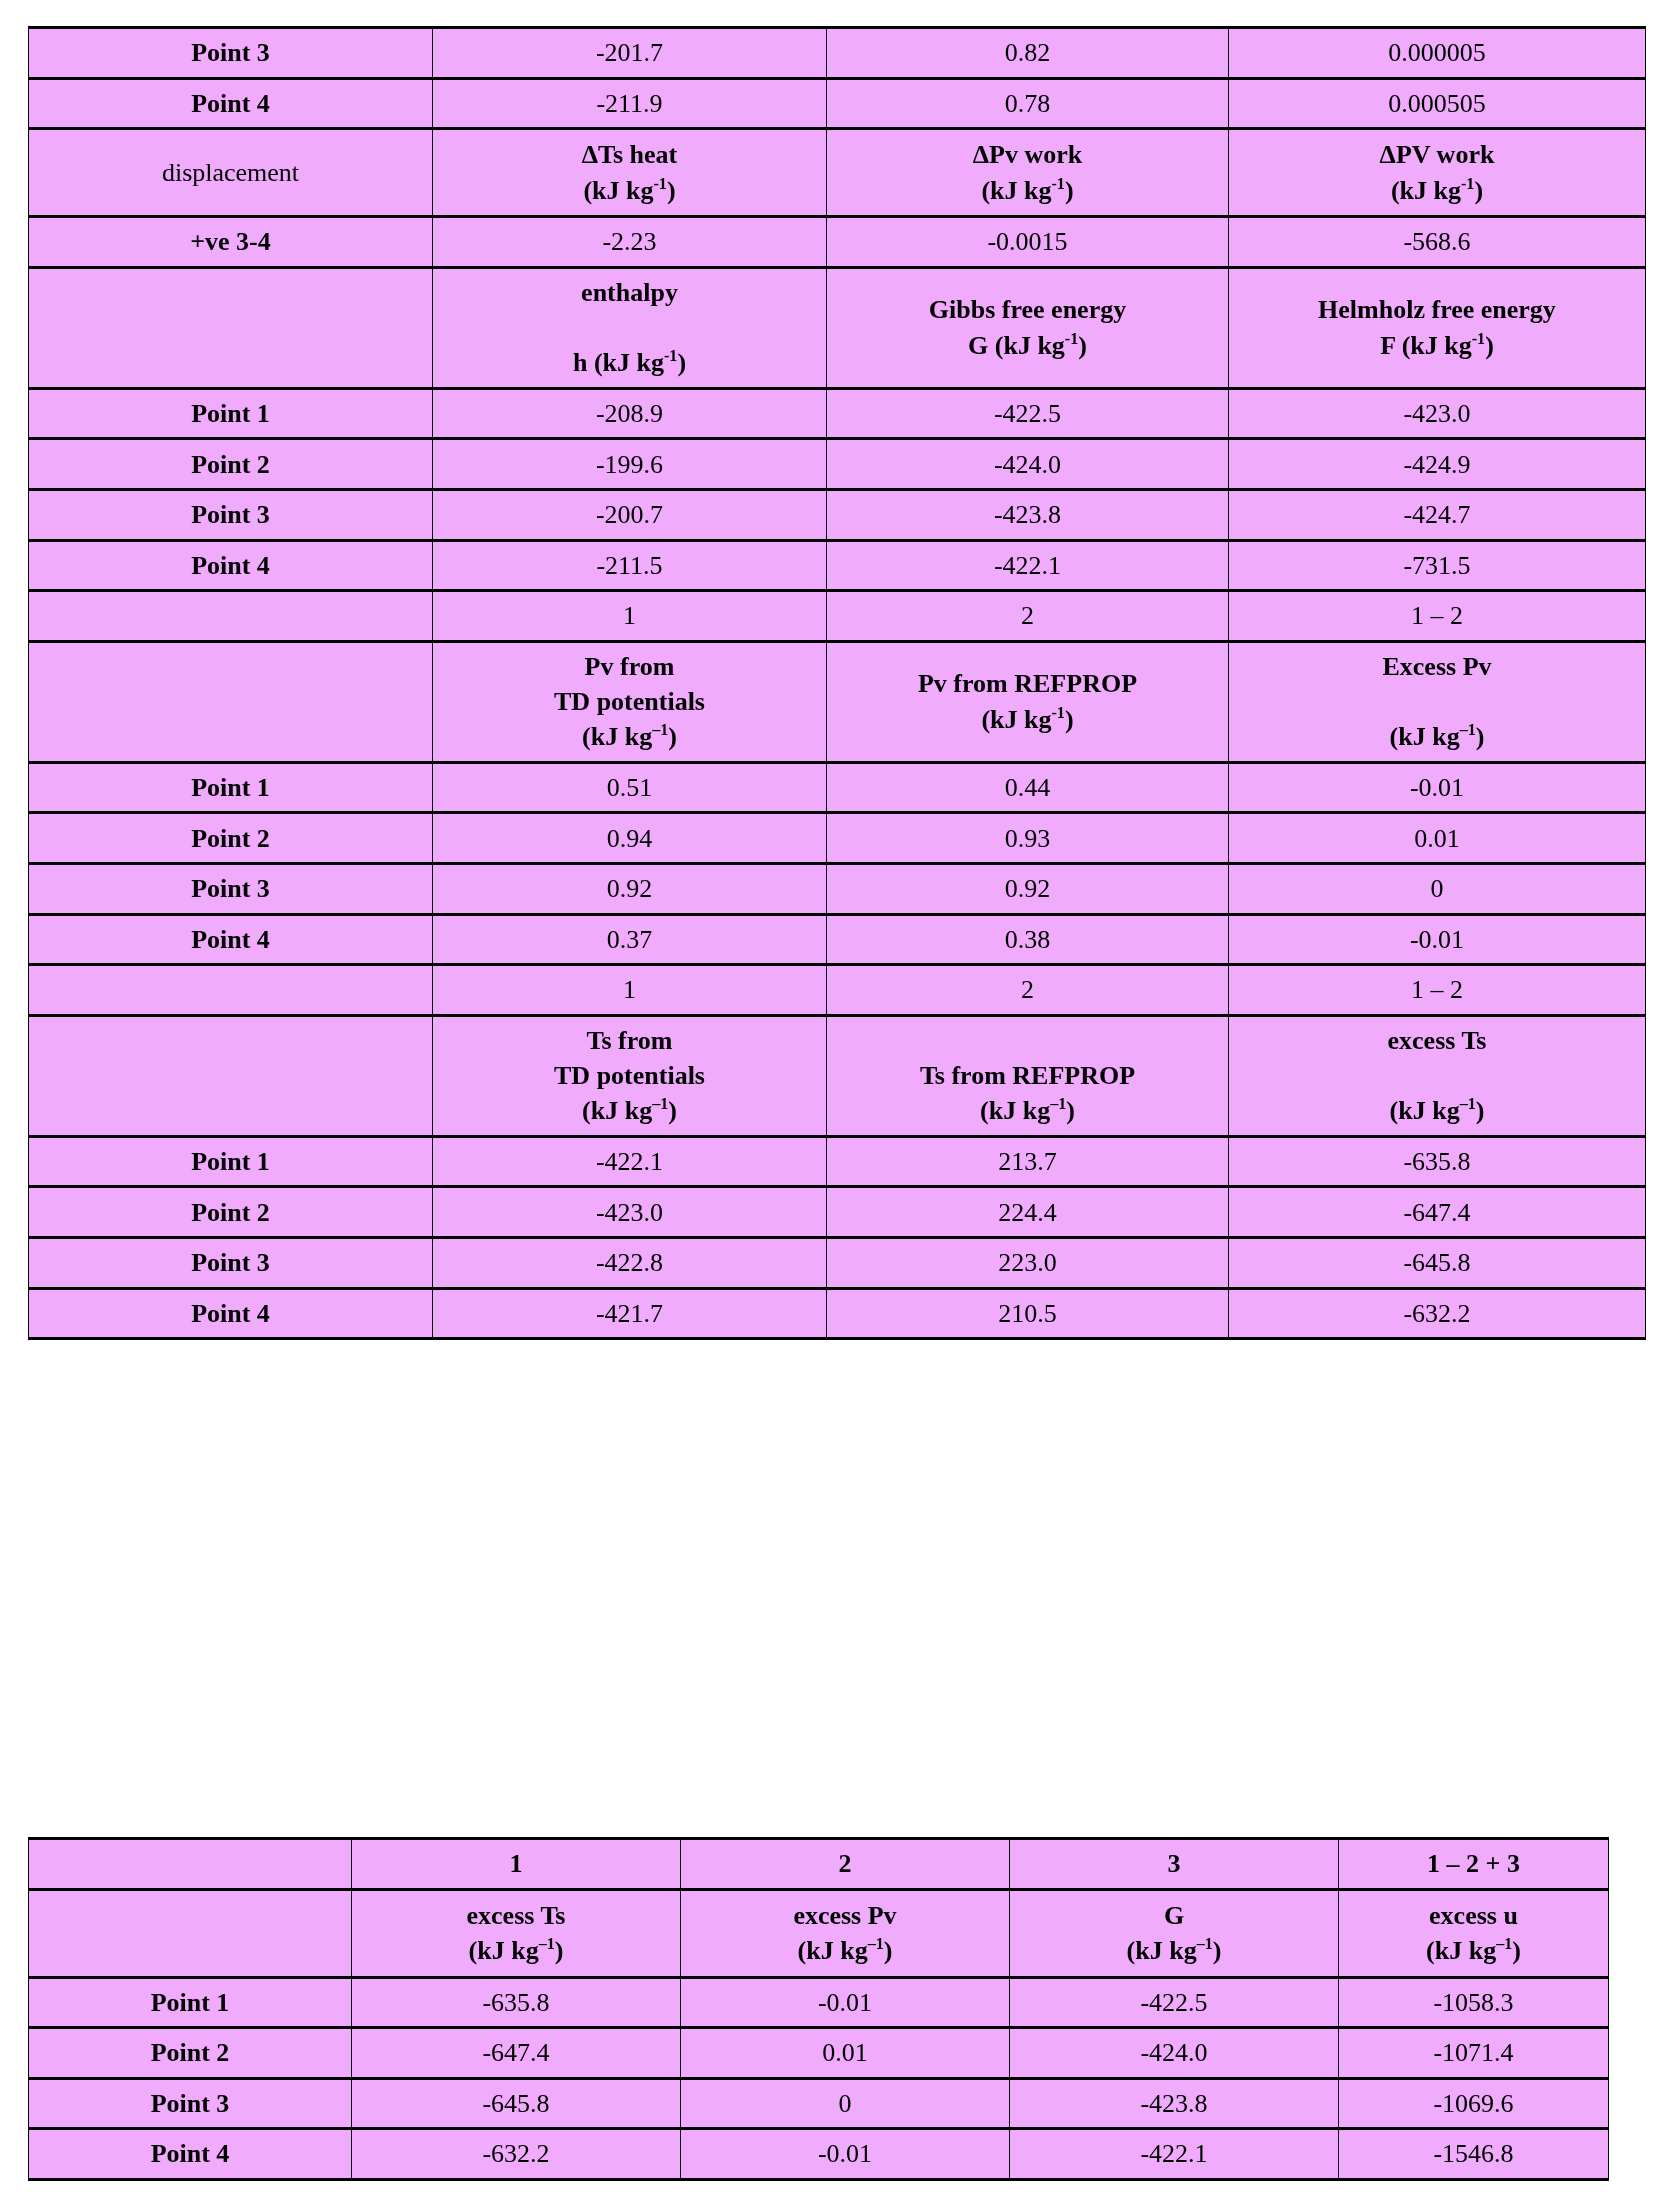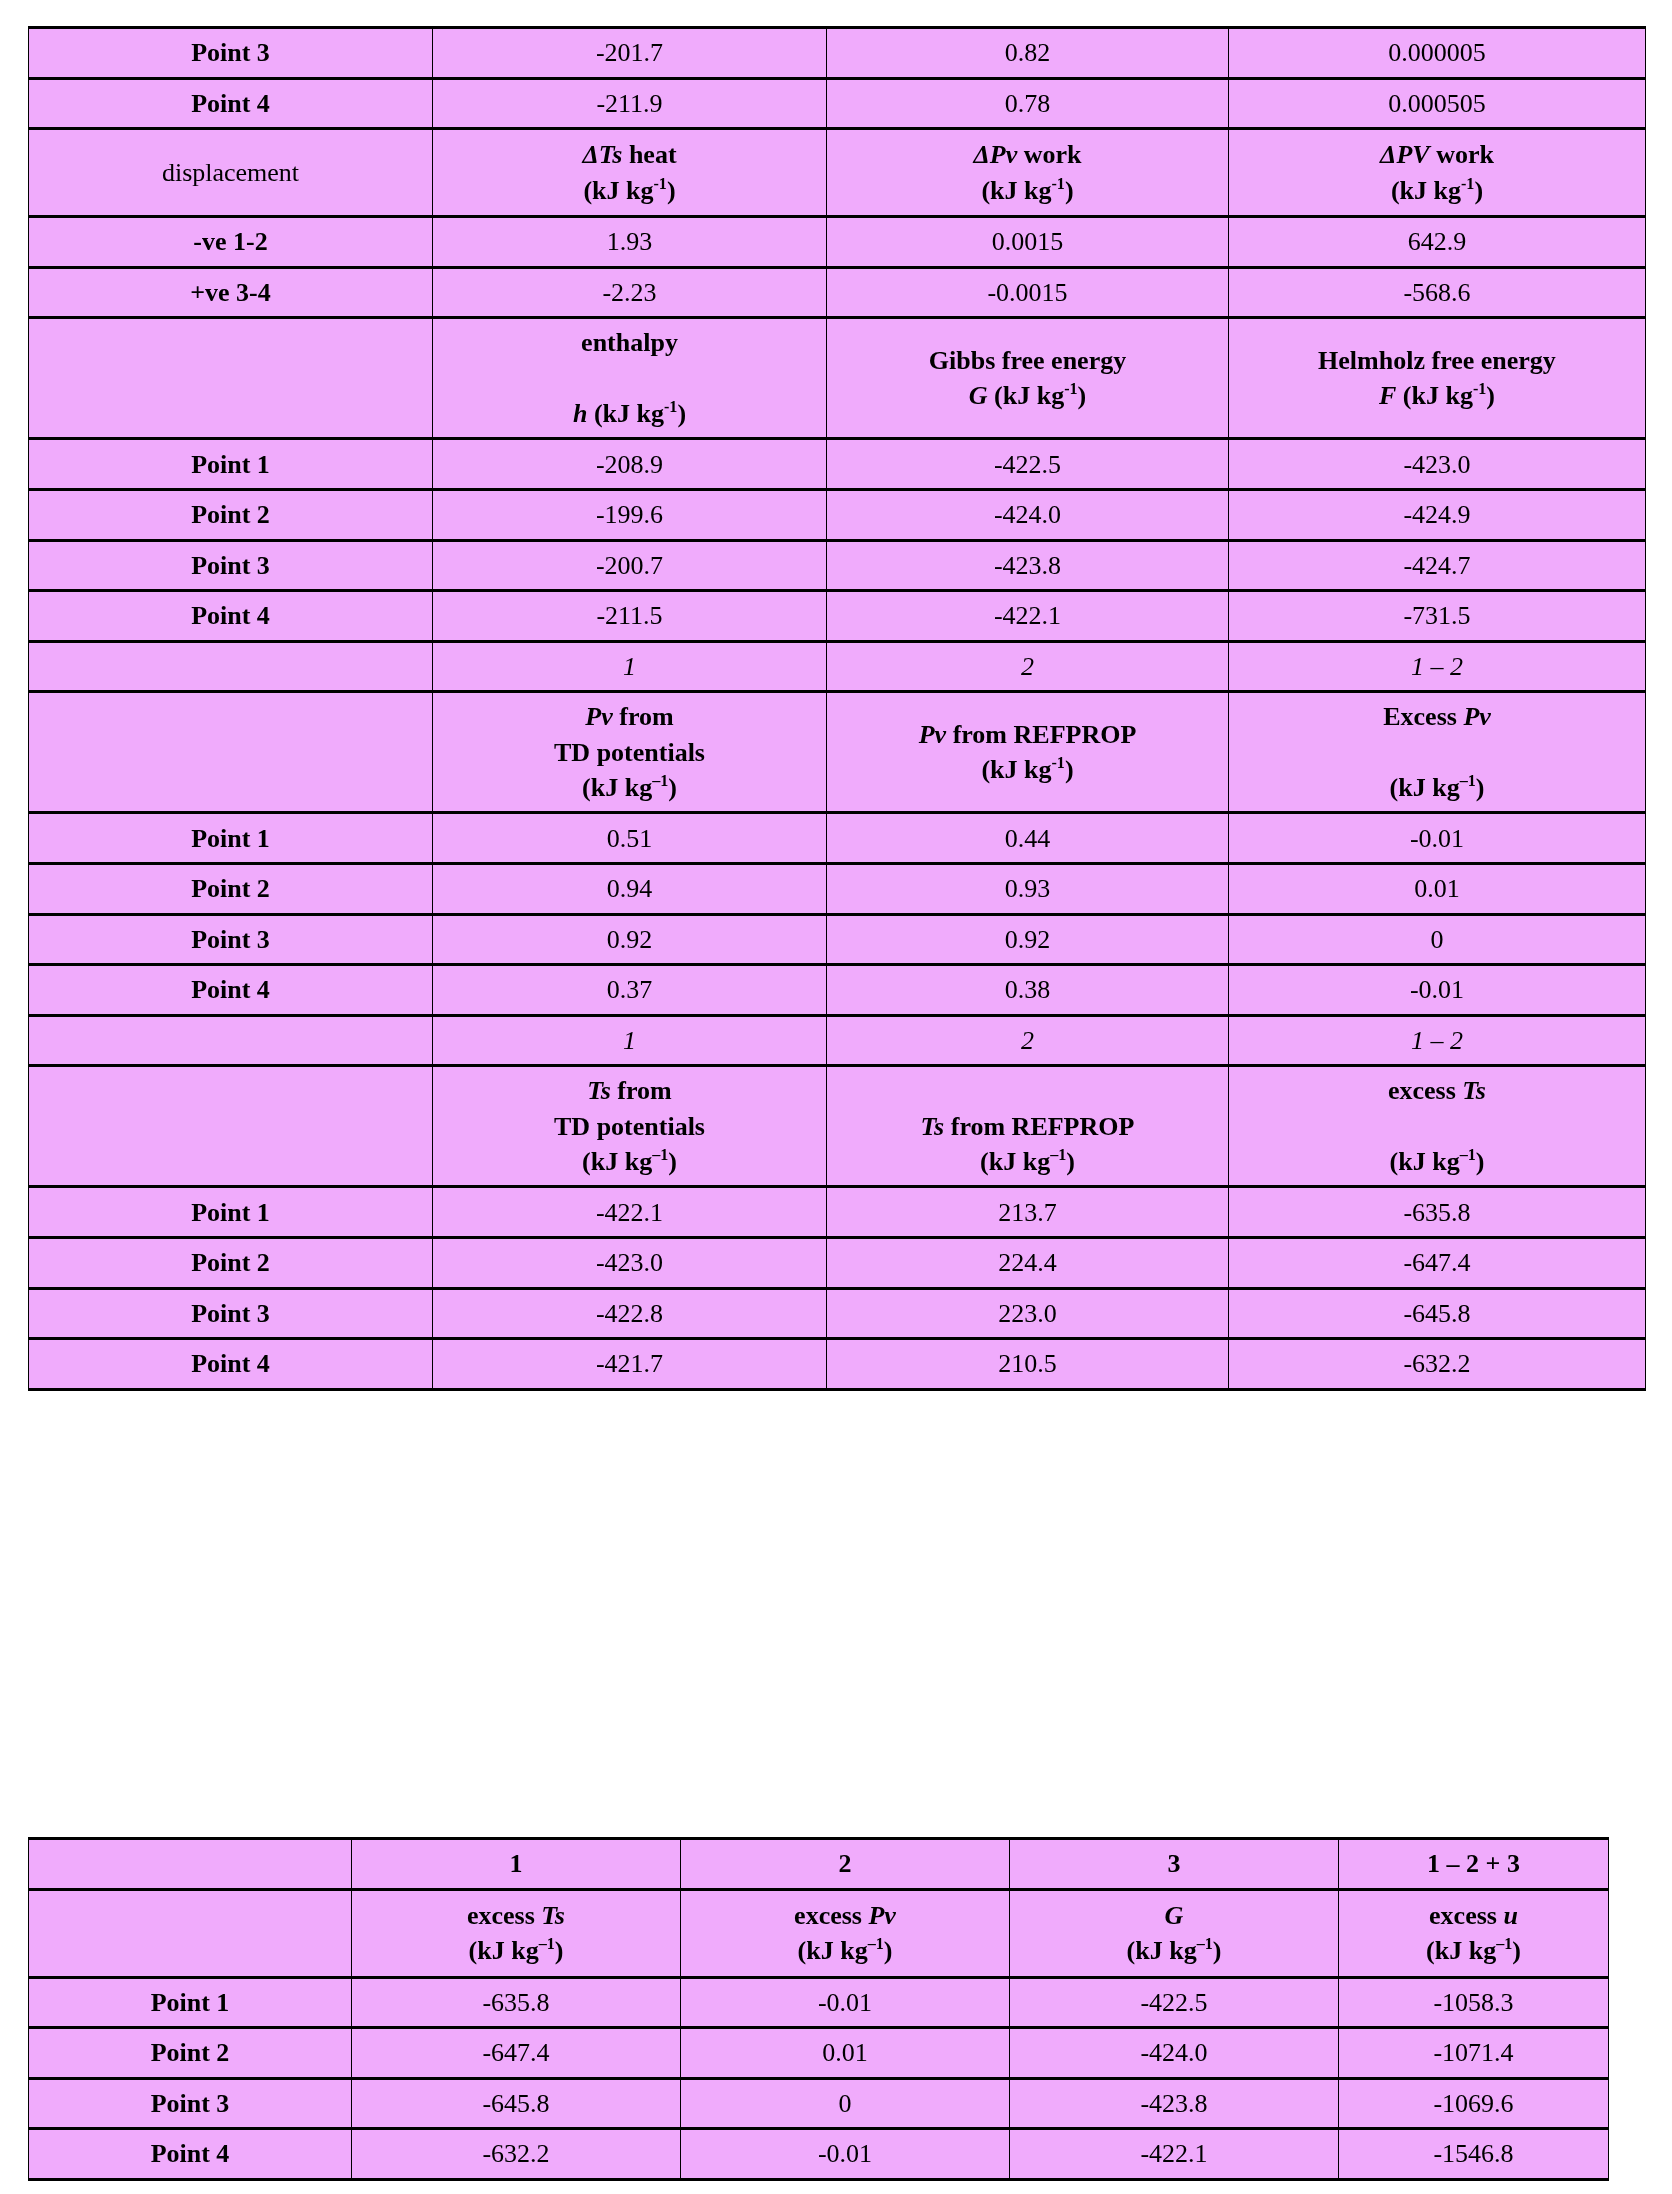--- a/index.html
+++ b/index.html
@@ -38,21 +38,21 @@
   }
   
   table.tbl td {
     border-top-width: 3.5px;
     border-bottom-width: 3.5px;
     border-left-width: 1.3px;
     border-right-width: 1.3px;
   }
 
   .b   { font-weight: bold; }
-  .it  { font-style: italic; }
+  .it  { }
 
   sup { font-size: 0.62em; vertical-align: super; line-height: 0; }
 
   
   #table1 {
     left: 28px;
     top: 26px;
     width: 1616px;
   }
   #table1 col.c0 { width: 404px; }
@@ -98,26 +98,20 @@
           <td class="b">Point 4</td>
           <td>-211.9</td>
           <td>0.78</td>
           <td>0.000505</td>
         </tr>
         <tr class="h-tall">
           <td>displacement</td>
           <td><span class="b"><span class="it">ΔTs</span> heat</span><br><span class="b">(kJ kg<sup>-1</sup>)</span></td>
           <td><span class="b"><span class="it">ΔPv</span> work</span><br><span class="b">(kJ kg<sup>-1</sup>)</span></td>
           <td><span class="b"><span class="it">ΔPV</span> work</span><br><span class="b">(kJ kg<sup>-1</sup>)</span></td>
-        </tr>
-        <tr class="h-row">
-          <td class="b">-ve 1-2</td>
-          <td>1.93</td>
-          <td>0.0015</td>
-          <td>642.9</td>
         </tr>
         <tr class="h-row">
           <td class="b">+ve 3-4</td>
           <td>-2.23</td>
           <td>-0.0015</td>
           <td>-568.6</td>
         </tr>
         <tr class="h-tall">
           <td></td>
           <td><span class="b">enthalpy</span><br><br><span class="b"><span class="it">h</span> (kJ kg<sup>-1</sup>)</span></td>

